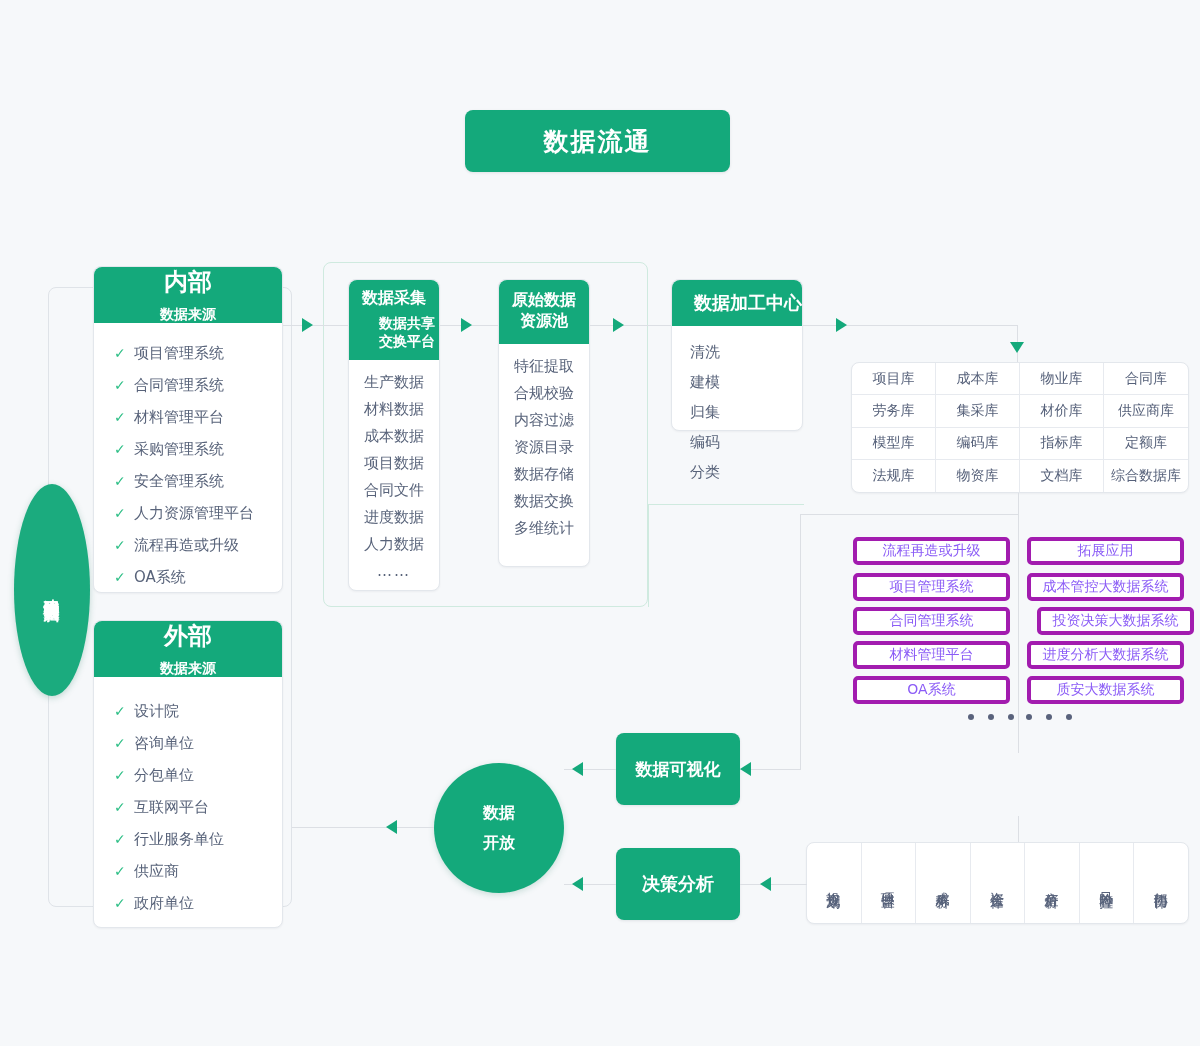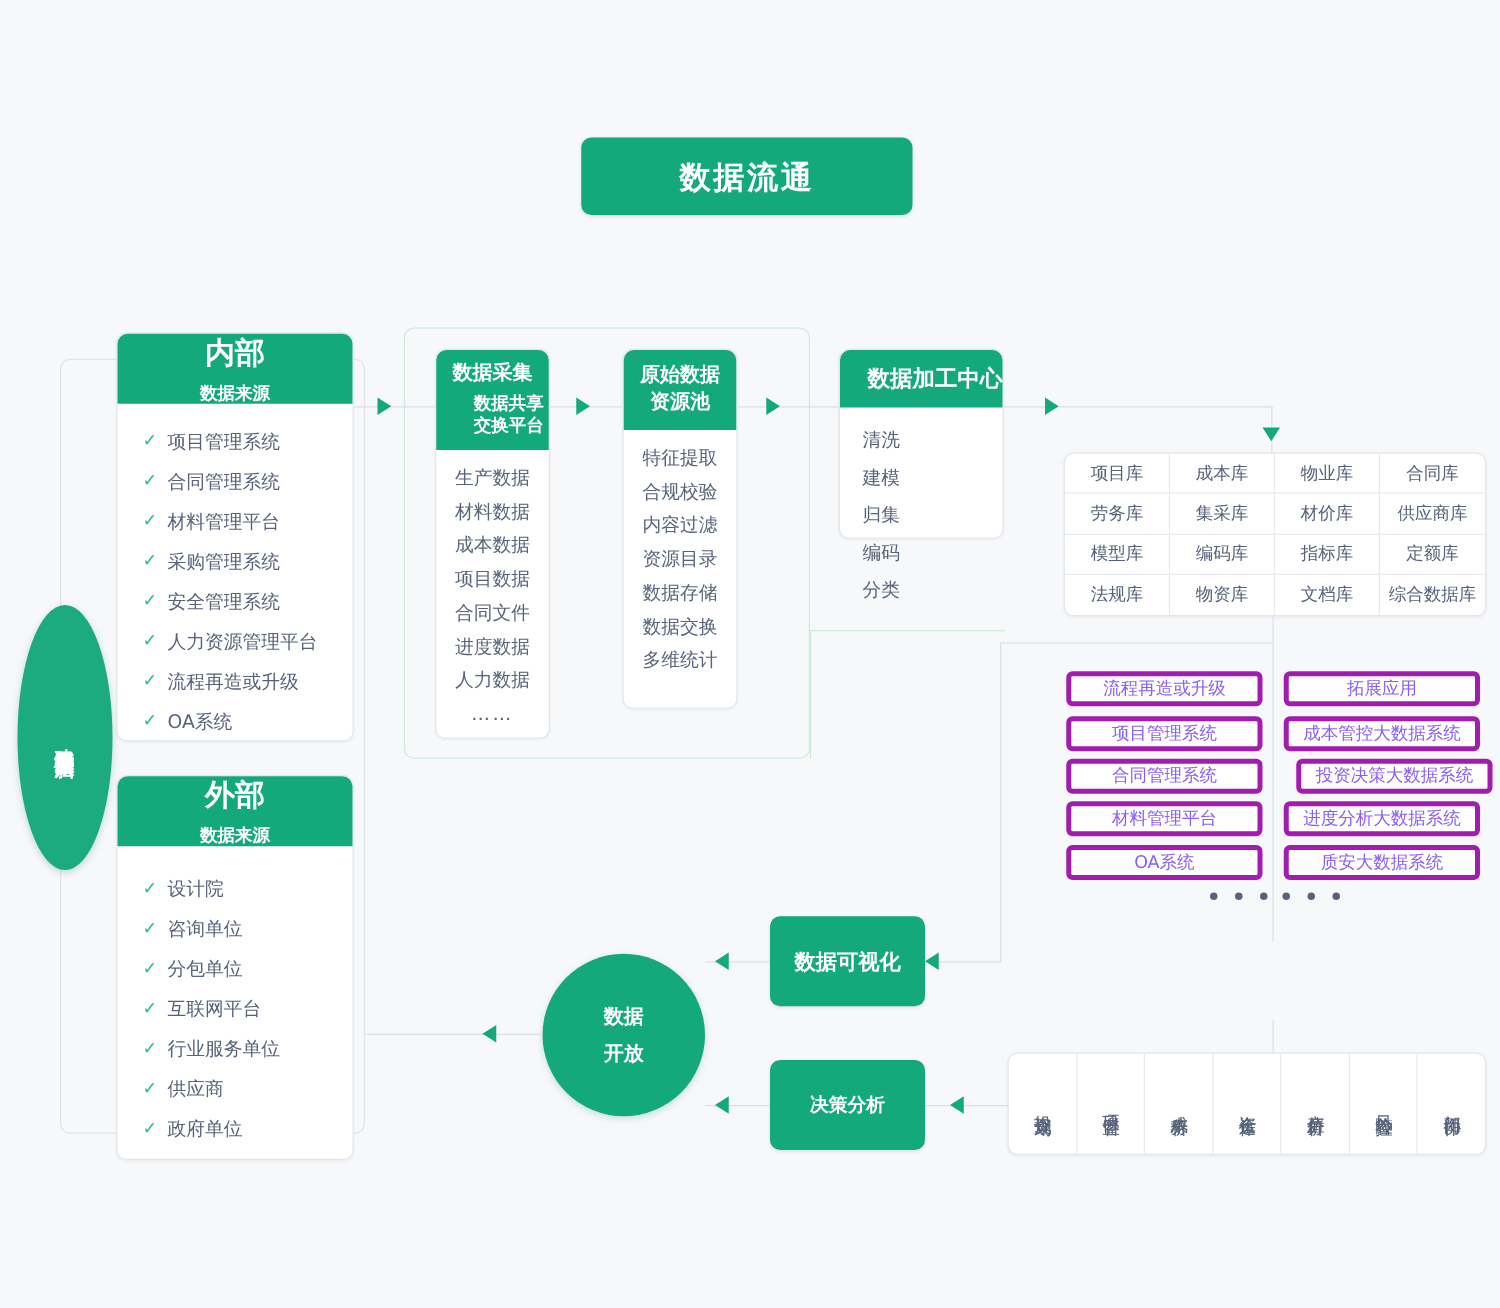--- a/index.html
+++ b/index.html
@@ -131,21 +131,21 @@
   #vertRow span { writing-mode: vertical-rl; text-orientation: upright; line-height: 18px; letter-spacing: 1px; }
 
   #openCircle {
     left: 434px; top: 763px; width: 130px; height: 130px;
     background: #14a97b; border-radius: 50%;
     display: flex; align-items: center; justify-content: center;
     color: #fff; font-weight: bold; font-size: 16px; line-height: 30px; text-align: center;
     box-shadow: 0 2px 6px rgba(30,120,90,.2);
   }
   #vizBox { left: 616px; top: 733px; width: 124px; height: 72px; font-size: 17px; }
-  #decBox { left: 616px; top: 848px; width: 124px; height: 72px; font-size: 15px; }
+  #decBox { left: 616px; top: 848px; width: 124px; height: 72px; font-size: 18px; }
 
   #procCard { left: 671px; top: 279px; width: 132px; }
   #procCard .greenhead { height: 46px; display:flex; align-items:flex-end; justify-content:center; font-size:18px; }
   #procGrid { display: grid; grid-template-columns: 1fr; padding: 12px 18px 14px; row-gap: 2px; }
   #procGrid span { font-size: 15px; color: #58637a; line-height: 28px; }
 </style>
 </head>
 <body>
 
 <div id="stage">

